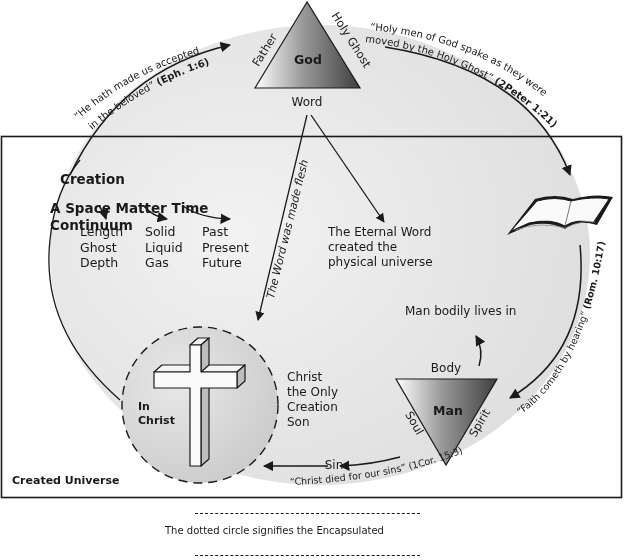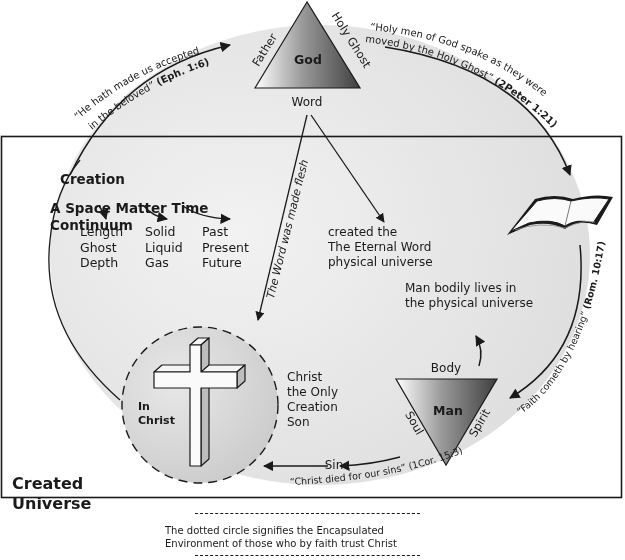--- a/index.html
+++ b/index.html
@@ -110,48 +110,46 @@
   <div>Liquid</div>
   <div>Gas</div>
 </div>
 <div class="lbl" style="left:202px; top:224px; width:60px; font-size:12.5px;">
   <div>Past</div>
   <div>Present</div>
   <div>Future</div>
 </div>
 
 <div class="lbl" style="left:328px; top:225px; width:110px; font-size:12px;">
+  <div>The Eternal Word</div>
   <div>created the</div>
-  <div>The Eternal Word</div>
   <div>physical universe</div>
 </div>
 
-<div class="lbl" style="left:405px; top:281px; width:130px; font-size:12px;">
+<div class="lbl" style="left:405px; top:304px; width:130px; font-size:12px;">
   <div>Man bodily lives in</div>
-  <div>the physical universe</div>
 </div>
 
 <div class="lbl" style="left:138px; top:400px; width:42px; font-size:11px; font-weight:bold;">
   <div>In</div>
   <div>Christ</div>
 </div>
 
 <div class="lbl" style="left:287px; top:370px; width:80px; font-size:12px; text-align:left;">
   <div>Christ</div>
   <div>the Only</div>
   <div>Creation</div>
   <div>Son</div>
 </div>
 
-<div class="lbl" style="left:12px; top:474px; width:140px; font-size:16px; font-weight:bold; text-align:left;">Created Universe</div>
+<div class="lbl" style="left:12px; top:474px; width:140px; font-size:11px; font-weight:bold; text-align:left;">Created Universe</div>
 
 <div style="position:absolute; left:195px; top:513px; width:225px; border-top:1.5px dashed #1a1a1a;"></div>
 <div class="lbl" style="left:165px; top:525px; width:290px; font-size:10px;">
   <div>The dotted circle signifies the Encapsulated</div>
-  <div>Environment of those who by faith trust Christ</div>
 </div>
 <div style="position:absolute; left:195px; top:555px; width:225px; border-top:1.5px dashed #1a1a1a;"></div>
 
 <svg style="left:505px; top:185px;" width="115" height="55" viewBox="0 0 115 55">
   <path d="M 2,50 L 30,14 Q 50,8 68,14 Q 90,8 108,12 L 92,40 Q 72,34 60,44 Q 45,36 25,40 Z" fill="#1a1a1a"></path>
   <path d="M 6,46 L 32,16 Q 50,11 66,16 Q 88,11 104,14 L 88,38 Q 72,33 60,41 Q 46,33 24,38 Z" fill="#fafafa" stroke="#1a1a1a" stroke-width="1"></path>
   <line x1="66" y1="16" x2="60" y2="41" stroke="#555" stroke-width="0.8"></line>
   <path d="M 10,45 Q 35,36 60,43 Q 80,34 90,37" fill="none" stroke="#888" stroke-width="0.8"></path>
 </svg>
 

